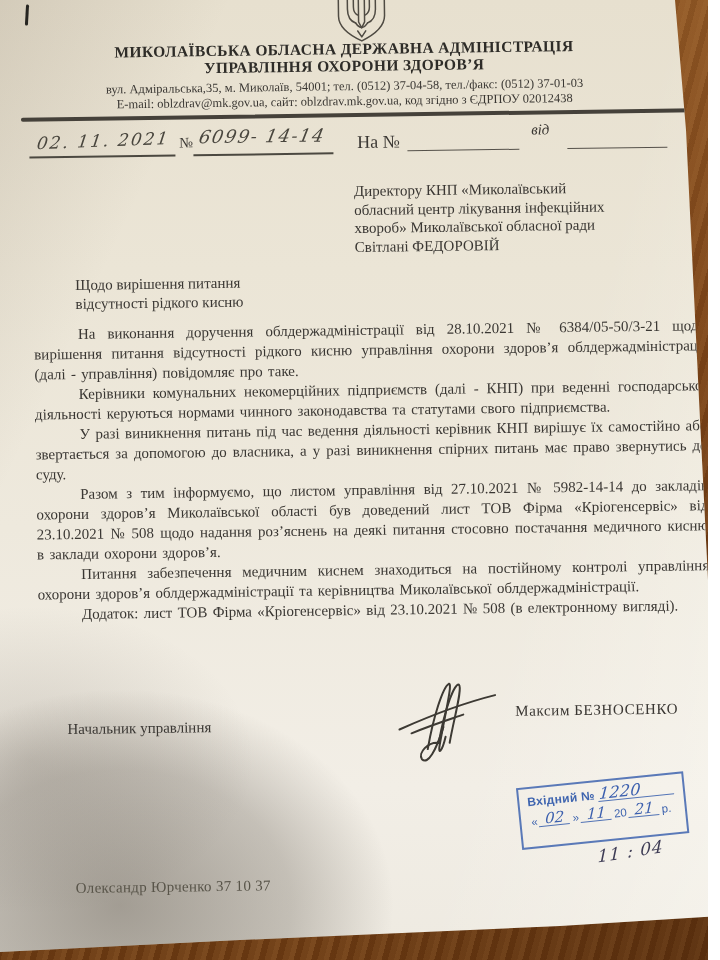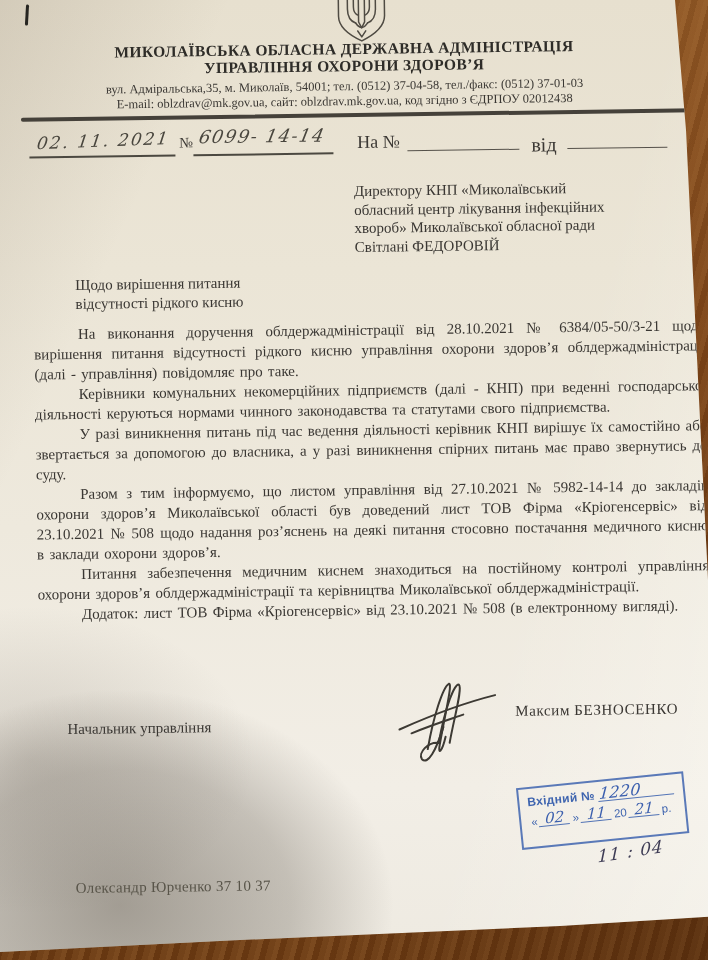--- a/index.html
+++ b/index.html
@@ -41,21 +41,21 @@
 
   
   .hw{font-family:"DejaVu Serif",serif;font-style:italic;color:#49463e;}
   .hw-date{left:42px;top:127px;font-size:17px;letter-spacing:2px;transform:skewX(-10deg) rotate(-1.5deg);}
   .u-date{left:34px;top:152px;width:146px;height:1.5px;background:#4b4840;}
   .no-label{left:184px;top:132px;font-size:14.5px;}
   .hw-no{left:204px;top:124px;font-size:18px;letter-spacing:1.5px;transform:skewX(-12deg);}
   .u-no{left:198px;top:152px;width:140px;height:1.5px;background:#4b4840;}
   .nano-label{left:362px;top:132px;font-size:18px;}
   .u-line1{left:412px;top:151px;width:112px;height:1.3px;background:#55514a;}
-  .vid-label{left:536px;top:136px;font-size:20px;}
+  .vid-label{left:536px;top:124px;font-size:15px;font-style:italic;}
   .u-line2{left:572px;top:151px;width:100px;height:1.3px;background:#55514a;}
 
   
   .addressee{left:358px;top:182px;width:312px;font-size:15px;line-height:18.5px;}
   .subject{left:78px;top:272px;font-size:15px;line-height:19px;}
 
   
   .body-text{left:36px;top:320px;width:672px;font-size:15px;line-height:20px;text-align:justify;}
   .body-text p{margin:0;text-indent:44px;word-spacing:1.5px;}
 

